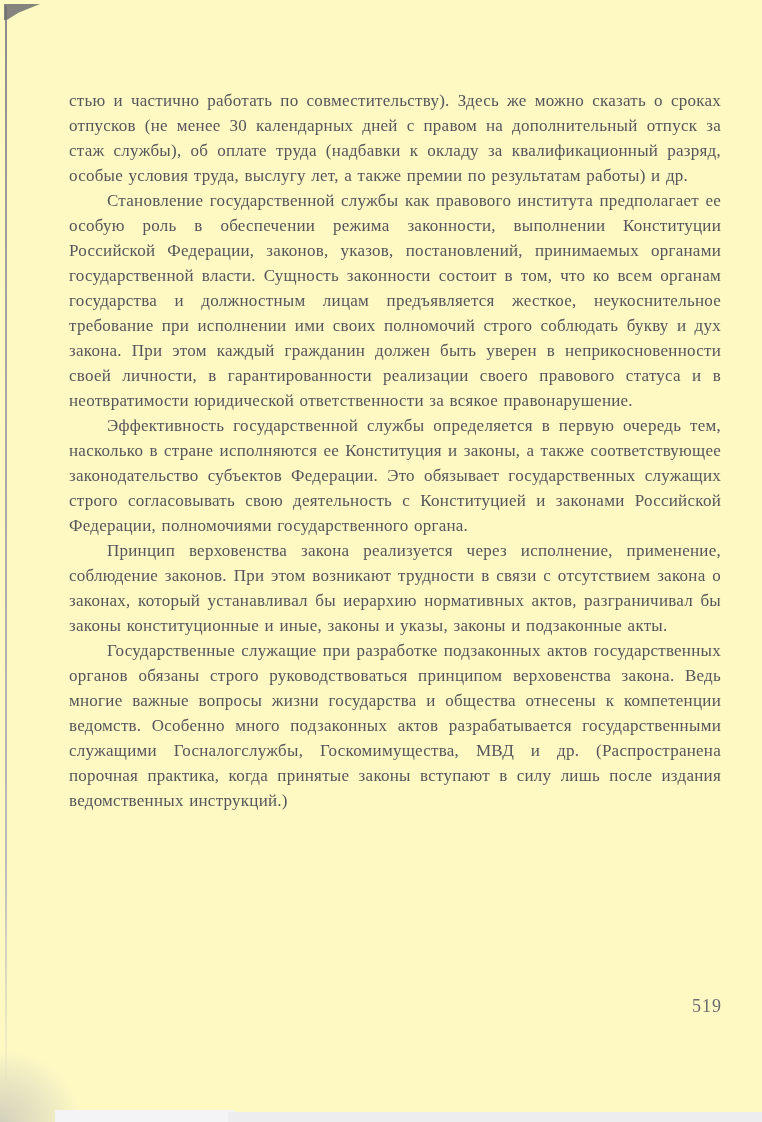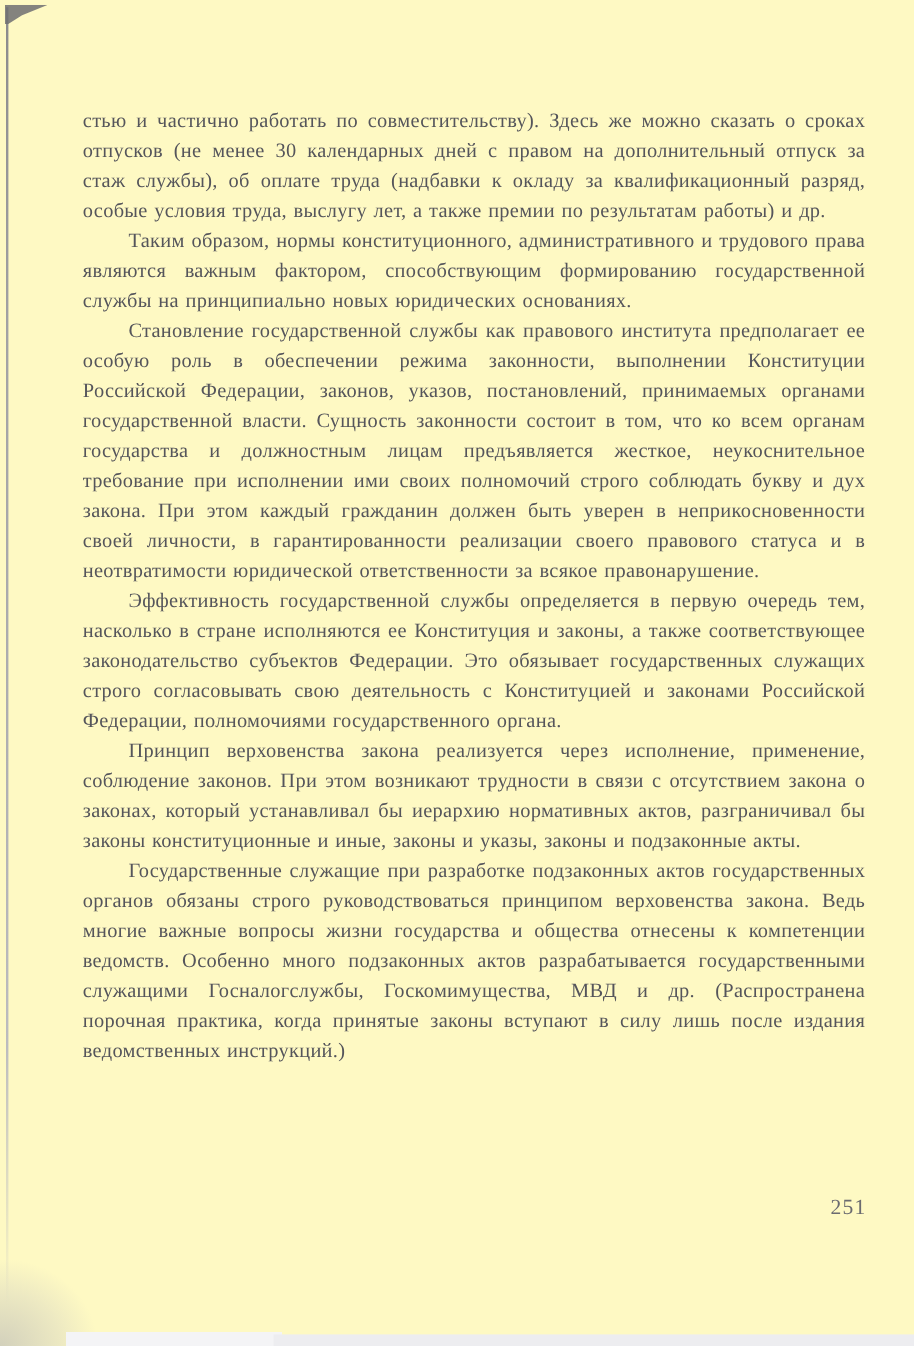--- a/index.html
+++ b/index.html
@@ -82,21 +82,20 @@
 <div class="scan-page">
   <div class="edge-line"></div>
   <div class="corner-wedge"></div>
   <div class="bottom-smudge"></div>
   <div class="bottom-strip-light"></div>
   <div class="bottom-strip"></div>
   <div class="right-edge-shade"></div>
 
   <div class="text-column">
       <p class="para"><span>стью и частично работать по совместительству). Здесь же можно сказать о сроках отпусков (не менее 30 календарных дней с правом на дополнительный отпуск за стаж службы), об оплате труда (надбавки к окладу за квалификационный разряд, особые условия труда, выслугу лет, а также премии по результатам работы) и др.</span></p>
-      <p class="para indent"><span>Таким образом, нормы конституционного, административного и трудового права являются важным фактором, способствующим формированию государственной службы на принципиально новых юридических основаниях.</span></p>
       <p class="para indent"><span>Становление государственной службы как правового института предполагает ее особую роль в обеспечении режима </span><span class="it">законности</span><span>, выполнении Конституции Российской Федерации, законов, указов, постановлений, принимаемых органами государственной власти. Сущность законности состоит в том, что ко всем органам государства и должностным лицам предъявляется жесткое, неукоснительное требование при исполнении ими своих полномочий строго соблюдать букву и дух закона. При этом каждый гражданин должен быть уверен в неприкосновенности своей личности, в гарантированности реализации своего правового статуса и в неотвратимости юридической ответственности за всякое правонарушение.</span></p>
       <p class="para indent"><span class="it">Эффективность государственной службы</span><span> определяется в первую очередь тем, насколько в стране исполняются ее Конституция и законы, а также соответствующее законодательство субъектов Федерации. Это обязывает государственных служащих строго согласовывать свою деятельность с Конституцией и законами Российской Федерации, полномочиями государственного органа.</span></p>
       <p class="para indent"><span>Принцип верховенства закона реализуется через исполнение, применение, соблюдение законов. При этом возникают трудности в связи с отсутствием закона о законах, который устанавливал бы иерархию нормативных актов, разграничивал бы законы конституционные и иные, законы и указы, законы и подзаконные акты.</span></p>
       <p class="para indent"><span>Государственные служащие при разработке подзаконных актов государственных органов обязаны строго руководствоваться принципом верховенства закона. Ведь многие важные вопросы жизни государства и общества отнесены к компетенции ведомств. Особенно много подзаконных актов разрабатывается государственными служащими Госналогслужбы, Госкомимущества, МВД и др. (Распространена порочная практика, когда принятые законы вступают в силу лишь после издания ведомственных инструкций.)</span></p>
     </div>
 
-  <div class="page-number">251</div>
+  <div class="page-number">519</div>
 </div>
 
 </body></html>

